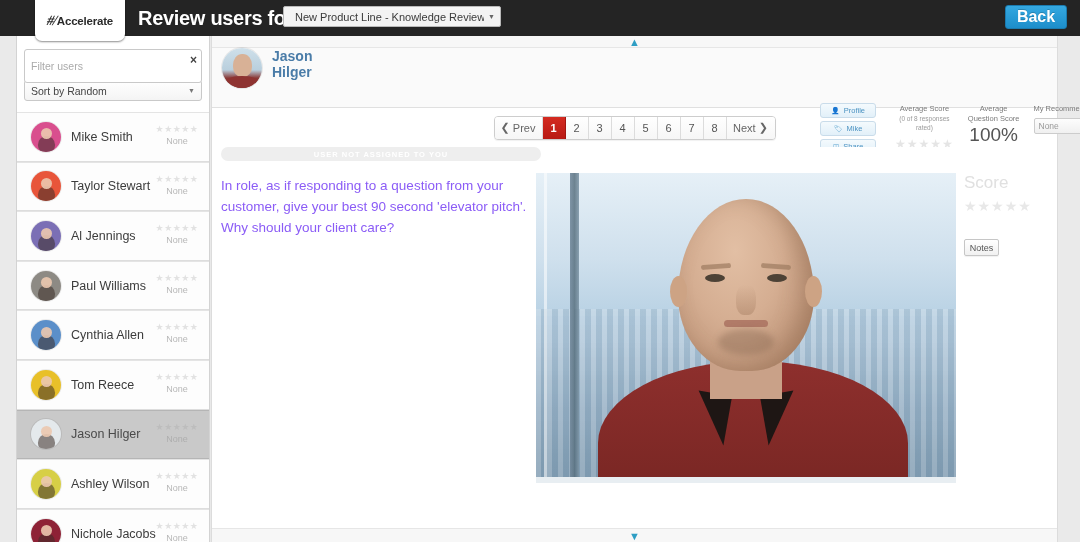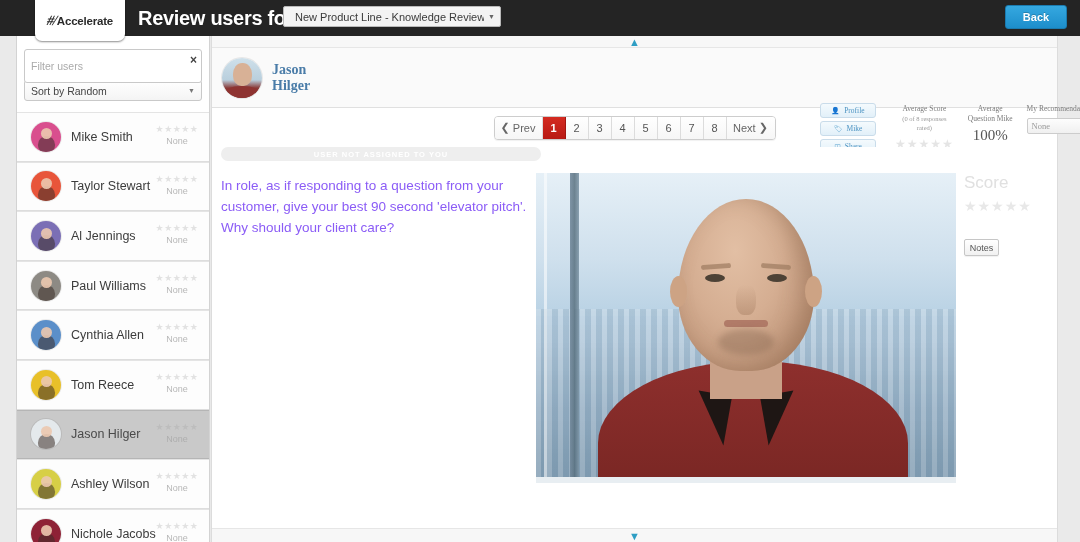--- a/index.html
+++ b/index.html
@@ -59,21 +59,21 @@
   }
   .topbar-select .caret {
     font-size: 7px; color: #666; margin-left: 4px;
   }
   .back-btn {
     position: absolute; right: 13px; top: 5px;
     width: 62px; height: 24px;
     background: linear-gradient(#35a8e0, #1d8ecb);
     border: 1px solid #1a7bb0;
     border-radius: 3px;
-    color: #fff; font-size: 11px; font-weight: bold;
+    color: #fff; font-size: 16px; font-weight: bold;
     display: flex; align-items: center; justify-content: center;
     cursor: pointer;
     text-shadow: 0 -1px 0 rgba(0,0,0,.2);
     text-align: right;
   }
 
   
   .sidebar {
     position: absolute; left: 16px; top: 36px;
     width: 194px; height: 506px;
@@ -199,21 +199,21 @@
     height: 14px;
   }
   .chev { color: #2e9ec4; font-size: 11px; line-height: 10px; }
 
   
   .profile-strip {
     position: relative;
     height: 60px;
     background: #fafafa;
     border-bottom: 1px solid #e0e0e0;
-    display: flex; align-items: center; font-family: Liberation Serif, serif;
+    display: flex; align-items: flex-start;
   }
   .p-avatar {
     margin-left: 10px;
     width: 40px; height: 40px;
     border-radius: 50%;
     overflow: hidden;
     position: relative;
     background: linear-gradient(#cfe0ea 0%, #b9cfdd 55%, #8a3a38 75%, #7d3330 100%);
     flex: none;
     box-shadow: 0 0 0 1px rgba(0,0,0,.08);
@@ -264,21 +264,21 @@
   .metric-label {
     font-size: 7.5px; color: #7b7b7b; line-height: 9.5px;
     white-space: nowrap;
   }
   .metric-sub { font-size: 6.5px; color: #9a9a9a; line-height: 9px; }
   .metric .stars-lg {
     font-size: 12px; color: #e5e5e5; letter-spacing: 1px;
     margin-top: 5px;
   }
   .metric .pct {
-    font-size: 15px; color: #555; line-height: 22px; margin-top: 1px;
+    font-size: 19px; color: #555; line-height: 22px; margin-top: 1px;
     font-weight: normal;
   }
   .metric.left-align { text-align: left; }
   .mini-select {
     width: 84px; height: 16px;
     border: 1px solid #cccccc;
     border-radius: 2px;
     background: linear-gradient(#fdfdfd,#f0f0f0);
     display: flex; align-items: center;
     padding: 0 4px; margin-top: 4px;
@@ -639,21 +639,21 @@
 
     <div class="metrics">
       <div class="metric">
         <div class="metric-label">Average Score</div>
         <div class="metric-sub">(0 of 8 responses rated)</div>
         <div class="stars-lg">★★★★★</div>
       </div>
 
       <div class="metric">
         <div class="metric-label">Average</div>
-        <div class="metric-label">Question Mike</div>
+        <div class="metric-label">Question Score</div>
         <div class="pct">100%</div>
       </div>
 
       <div class="metric left-align">
         <div class="metric-label">My Recommendation</div>
         <div class="mini-select">
           <span class="ms-txt">None</span>
 
         </div>
       </div>

